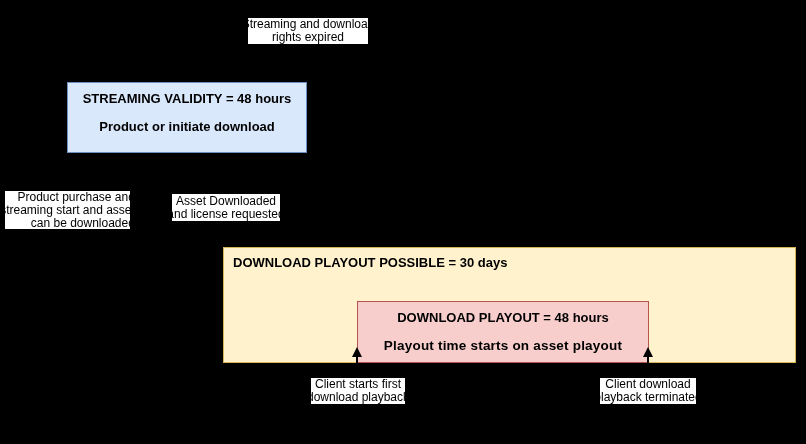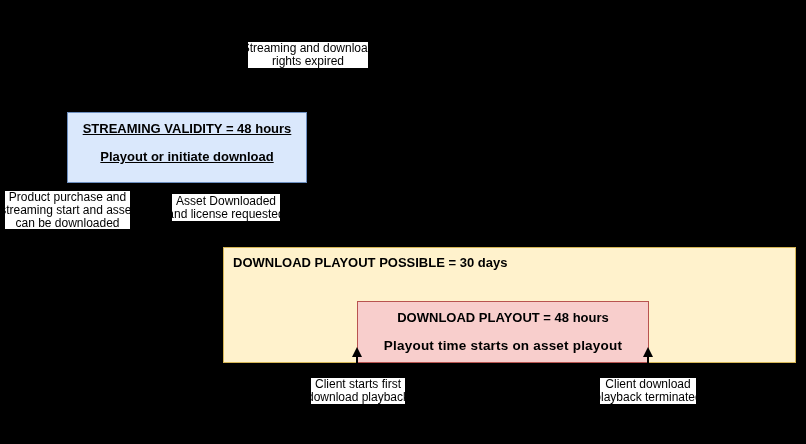--- a/index.html
+++ b/index.html
@@ -19,34 +19,33 @@
     color: var(--text, #000);
     font-size: 12px;
     line-height: 13px;
     text-align: center;
     white-space: pre;
     display: flex;
     align-items: center;
     justify-content: center;
     box-sizing: border-box;
   }
-  #note-expired      { left: 248px; top: 42px;  width: 120px; height: 26px; }
-  #note-purchase     { left: 5px;   top: 191px; width: 125px; height: 38px; }
+  #note-expired      { left: 248px; top: 18px;  width: 120px; height: 26px; }
+  #note-purchase     { left: 5px;   top: 191px; width: 125px; height: 38px; text-align: right; }
   #note-asset        { left: 172px; top: 194px; width: 108px; height: 27px; }
   #note-client-start { left: 311px; top: 378px; width: 94px;  height: 26px; }
   #note-client-term  { left: 600px; top: 378px; width: 96px;  height: 26px; }
 
   .box { position: absolute; box-sizing: border-box; }
 
   #streaming-box {
-    left: 67px; top: 112px; width: 240px; height: 71px;
+    left: 67px; top: 82px; width: 240px; height: 71px;
     background: var(--blue-fill, #dae8fc);
     border: 1px solid var(--blue-stroke, #6c8ebf);
     text-align: center;
-    text-decoration: underline;
   }
   #streaming-box .line1 {
     margin-top: 8px;
     font-size: 13px; font-weight: bold; line-height: 15px;
   }
   #streaming-box .line2 {
     margin-top: 13px;
     font-size: 13px; font-weight: bold; line-height: 15px;
   }
 
@@ -97,21 +96,21 @@
 </head>
 <body>
 
 <div id="canvas">
 
   <div class="note" id="note-expired">Streaming and download
 rights expired</div>
 
   <div class="box" id="streaming-box">
     <div class="line1">STREAMING VALIDITY = 48 hours</div>
-    <div class="line2">Playout or initiate download</div>
+    <div class="line2">Product or initiate download</div>
   </div>
 
   <div class="note" id="note-purchase">Product purchase and
 streaming start and asset
 can be downloaded</div>
 
   <div class="note" id="note-asset">Asset Downloaded
 and license requested</div>
 
   <div class="box" id="download-window-box">

